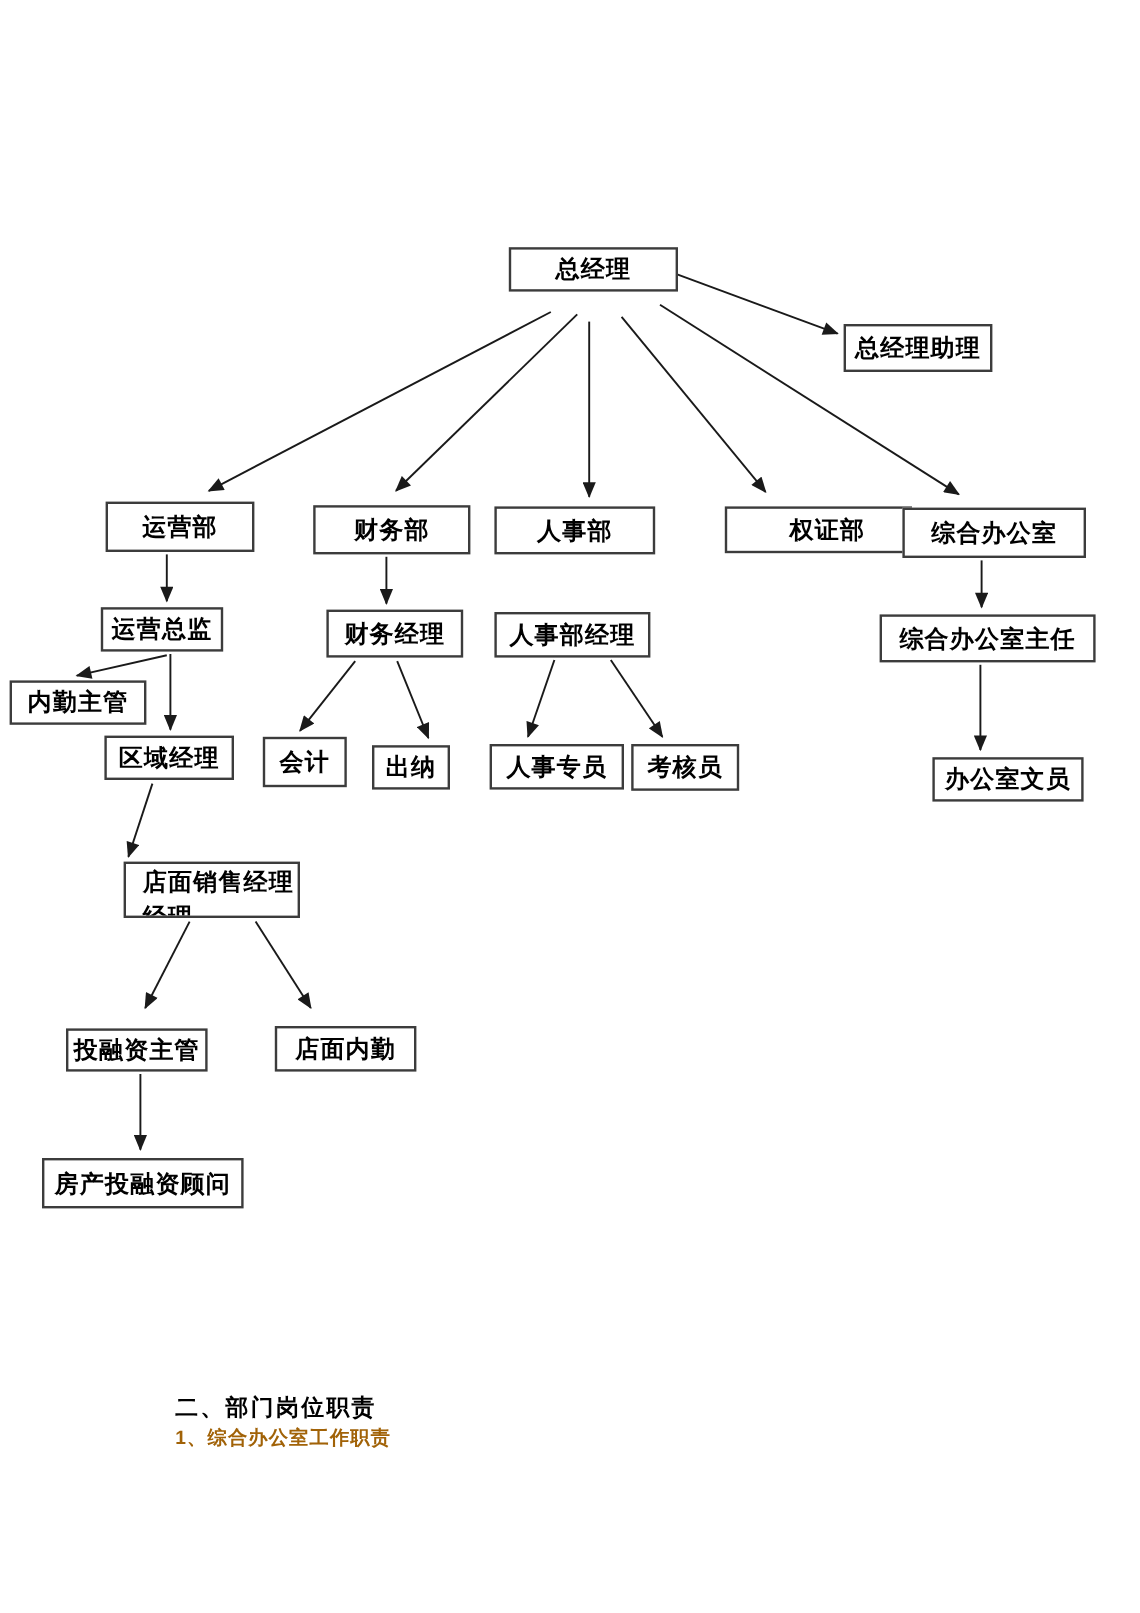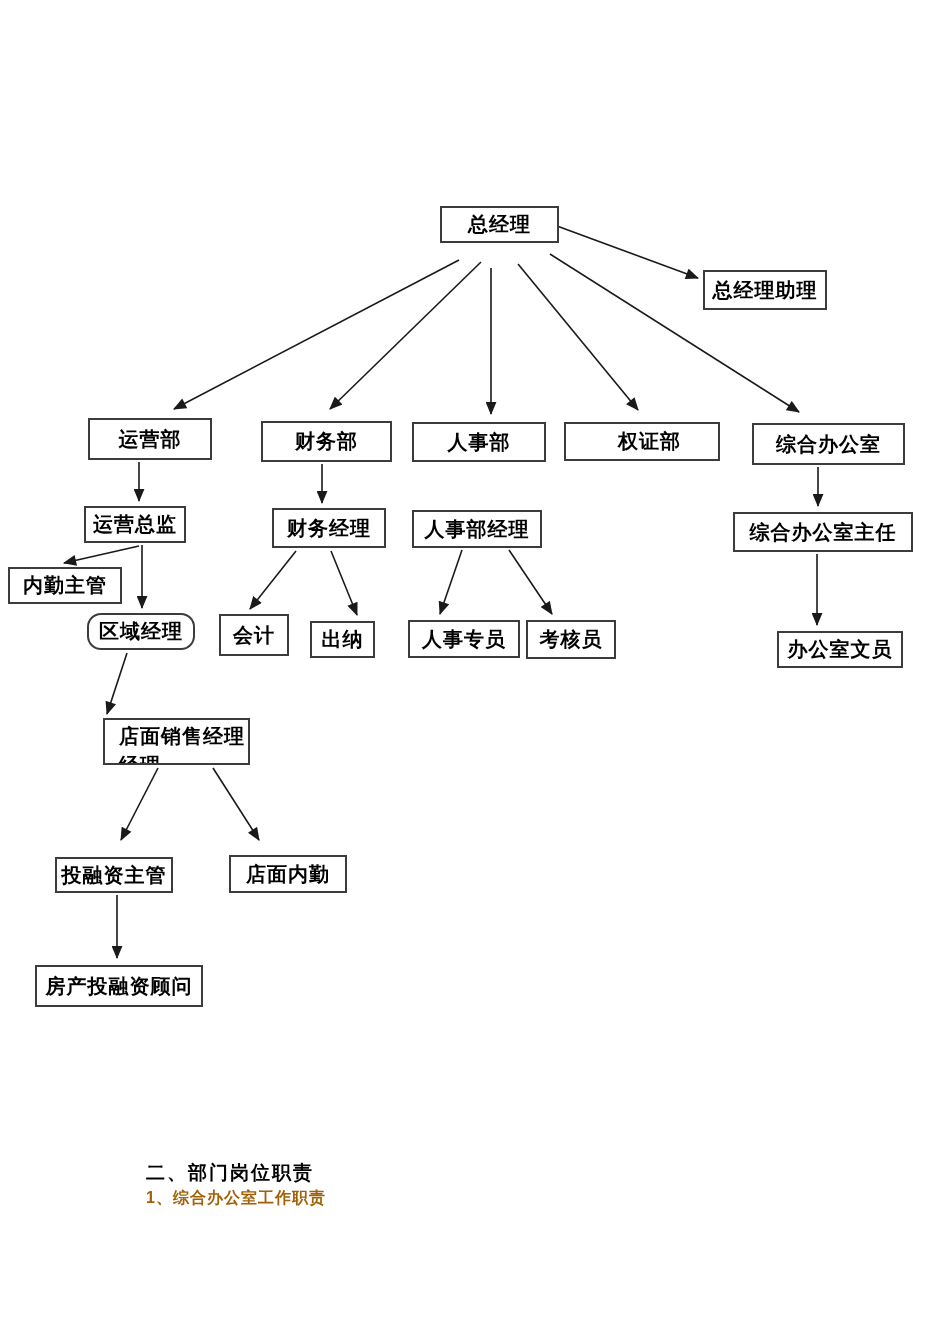--- a/index.html
+++ b/index.html
@@ -74,57 +74,57 @@
       <line x1="331" y1="551" x2="357" y2="615" stroke="#1a1a1a" stroke-width="1.6" marker-end="url(#arrow)"></line>
       <line x1="462" y1="550" x2="440" y2="614" stroke="#1a1a1a" stroke-width="1.6" marker-end="url(#arrow)"></line>
       <line x1="509" y1="550" x2="552" y2="614" stroke="#1a1a1a" stroke-width="1.6" marker-end="url(#arrow)"></line>
       <line x1="817" y1="554" x2="817" y2="625" stroke="#1a1a1a" stroke-width="1.6" marker-end="url(#arrow)"></line>
       <line x1="158" y1="768" x2="121" y2="840" stroke="#1a1a1a" stroke-width="1.6" marker-end="url(#arrow)"></line>
       <line x1="213" y1="768" x2="259" y2="840" stroke="#1a1a1a" stroke-width="1.6" marker-end="url(#arrow)"></line>
       <line x1="117" y1="895" x2="117" y2="958" stroke="#1a1a1a" stroke-width="1.6" marker-end="url(#arrow)"></line>
     </svg>
 
   <div id="node-layer">
-      <div class="node" style="left: 440px; top: 206px; width: 119px; height: 37px;">
+      <div class="node" style="left: 424px; top: 206px; width: 141px; height: 37px;">
         <span>总经理</span>
       </div>
       <div class="node" style="left: 703px; top: 270px; width: 124px; height: 40px;">
         <span>总经理助理</span>
       </div>
       <div class="node" style="left: 88px; top: 418px; width: 124px; height: 42px;">
         <span>运营部</span>
       </div>
       <div class="node" style="left: 261px; top: 421px; width: 131px; height: 41px;">
         <span>财务部</span>
       </div>
       <div class="node" style="left: 412px; top: 422px; width: 134px; height: 40px;">
         <span>人事部</span>
       </div>
-      <div class="node" style="left: 564px; top: 422px; width: 156px; height: 39px; padding-left: 15px;">
+      <div class="node" style="left: 604px; top: 422px; width: 156px; height: 39px; padding-left: 15px;">
         <span>权证部</span>
       </div>
       <div class="node" style="left: 752px; top: 423px; width: 153px; height: 42px;">
         <span>综合办公室</span>
       </div>
       <div class="node" style="left: 84px; top: 506px; width: 102px; height: 37px;">
         <span>运营总监</span>
       </div>
       <div class="node" style="left: 272px; top: 508px; width: 114px; height: 40px; text-align: center;">
         <span>财务经理</span>
       </div>
       <div class="node" style="left: 412px; top: 510px; width: 130px; height: 38px;">
         <span>人事部经理</span>
       </div>
       <div class="node" style="left: 733px; top: 512px; width: 180px; height: 40px;">
         <span>综合办公室主任</span>
       </div>
       <div class="node" style="left: 8px; top: 567px; width: 114px; height: 37px;">
         <span>内勤主管</span>
       </div>
-      <div class="node" style="left: 87px; top: 613px; width: 108px; height: 37px; border-radius: 14px;">
+      <div class="node" style="left: 87px; top: 613px; width: 108px; height: 37px;">
         <span>区域经理</span>
       </div>
       <div class="node" style="left: 219px; top: 614px; width: 70px; height: 42px;">
         <span>会计</span>
       </div>
       <div class="node" style="left: 310px; top: 621px; width: 65px; height: 37px; justify-content: center;">
         <span>出纳</span>
       </div>
       <div class="node" style="left: 408px; top: 620px; width: 112px; height: 38px;">
         <span>人事专员</span>

